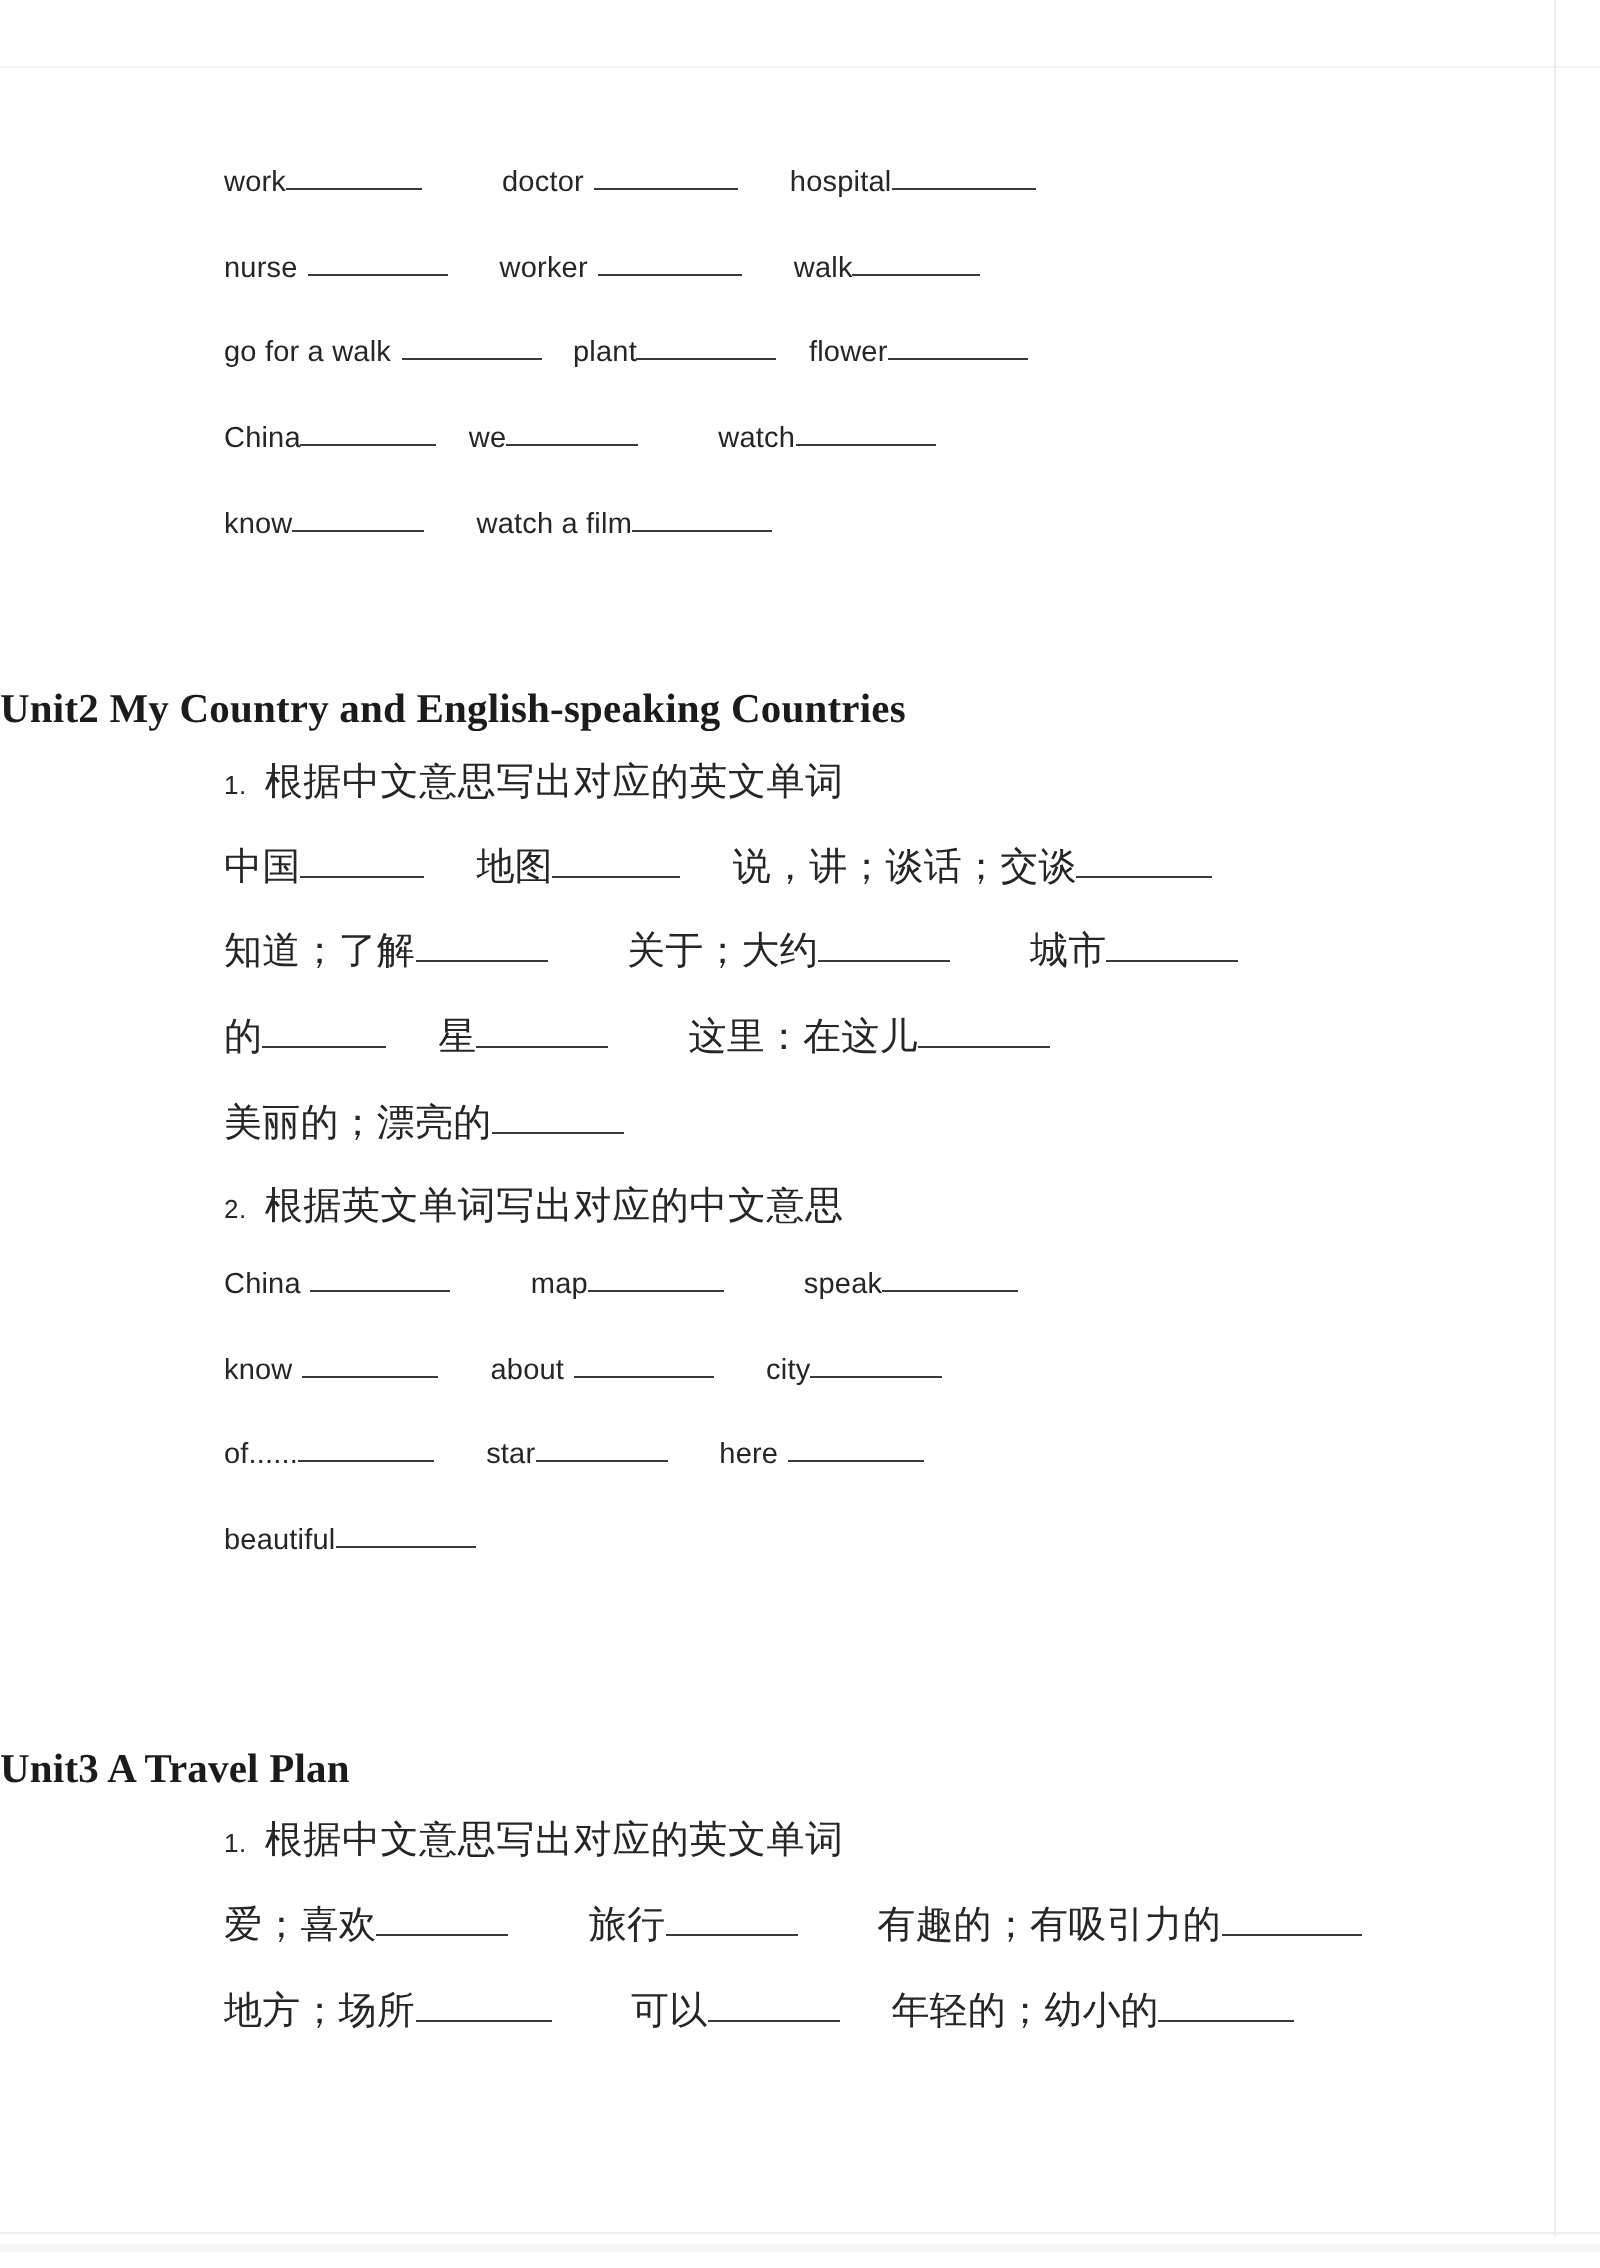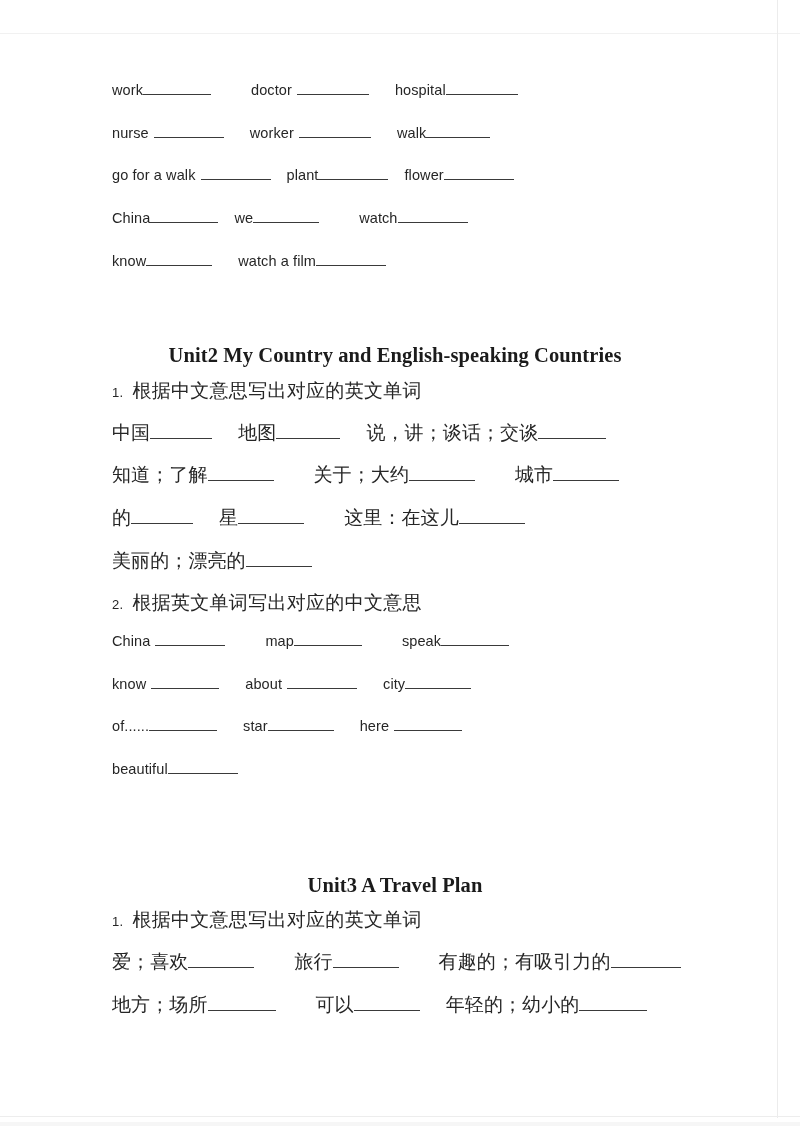--- a/index.html
+++ b/index.html
@@ -79,21 +79,20 @@
   }
   .gap-sm { display: inline-block; width: 16px; }
   .gap-md { display: inline-block; width: 26px; }
   .gap-lg { display: inline-block; width: 40px; }
   .sp { display: inline-block; width: 5px; }
 
   .heading {
     position: absolute;
     left: 0;
     width: 790px;
-    text-align: center;
     font-family: "Liberation Serif", "DejaVu Serif", serif;
     font-weight: bold;
     font-size: 20.5px;
     color: #1b1b1b;
     letter-spacing: 0.1px;
   }
 
   .seclabel {
     position: absolute;
     left: 112px;

